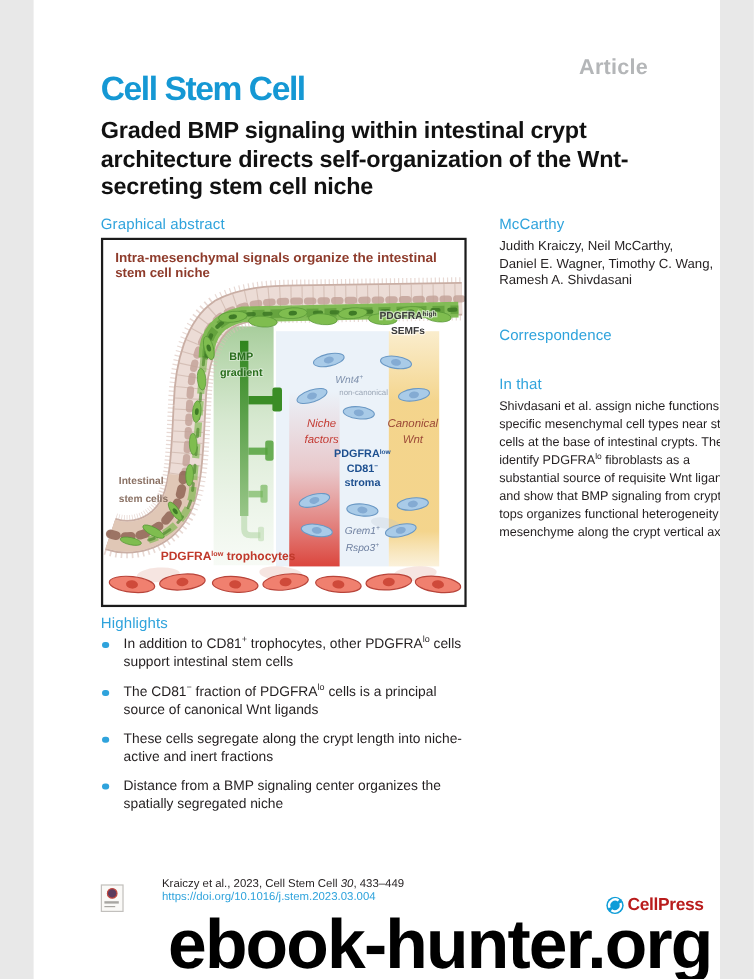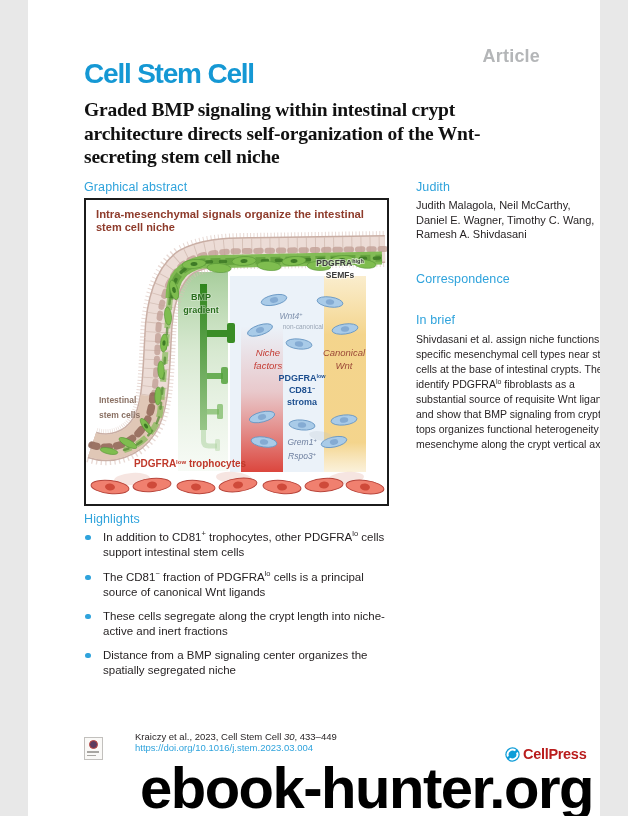--- a/index.html
+++ b/index.html
@@ -5,21 +5,21 @@
   html,body{margin:0;padding:0;background:#e8e8e8;}
   .page{
     position:relative;width:572px;height:816px;background:#ffffff;
     font-family:"Liberation Sans",sans-serif;overflow:hidden;margin:0 auto;
     color:#1a1a1a;
   }
   .abs{position:absolute;}
   
   .journal-logo{left:56px;top:58px;font-size:28px;font-weight:bold;color:#1598d4;letter-spacing:-1.2px;white-space:nowrap;}
   .article-badge{right:60px;top:46px;font-size:18px;font-weight:bold;color:#b4b6b8;letter-spacing:.2px;}
-  .paper-title{left:56px;top:98px;font-size:19.5px;font-weight:bold;line-height:23.5px;color:#111;letter-spacing:-.2px;font-family:Liberation Serif, serif;}
+  .paper-title{left:56px;top:98px;font-size:19.5px;font-weight:bold;line-height:23.5px;color:#111;letter-spacing:-.2px;}
   .paper-title div{white-space:nowrap;}
   
   .sec-h{font-size:12.5px;color:#2fa3dc;letter-spacing:.1px;}
   .ga-h{left:56px;top:180px;}
   .authors-h{left:388px;top:180px;}
   .corr-h{left:388px;top:272px;}
   .brief-h{left:388px;top:313px;}
   .hl-h{left:56px;top:512px;}
   
   .author-lines{left:388px;top:198px;font-size:11px;line-height:14.5px;color:#231f20;}
@@ -309,30 +309,30 @@
     <g>
       <text x="15" y="205" font-size="8.5" font-weight="bold" fill="#8a7164">Intestinal</text>
       <text x="15" y="220" font-size="8.5" font-weight="bold" fill="#8a7164">stem cells</text>
     </g>
 
     <text x="106" y="269" text-anchor="middle" font-size="10" font-weight="bold" fill="#c0392b"><tspan>PDGFRA</tspan><tspan dy="-3.5" font-size="6">low</tspan><tspan dy="3.5"> trophocytes</tspan></text>
 
     <rect x="1" y="1" width="303" height="306" fill="none" stroke="#1b1b1b" stroke-width="2"></rect>
   </svg>
 
-  <div class="abs sec-h authors-h">Judith</div>
+  <div class="abs sec-h authors-h">McCarthy</div>
   <div class="abs author-lines">
-    <div>Judith Malagola, Neil McCarthy,</div>
+    <div>Judith Kraiczy, Neil McCarthy,</div>
     <div>Daniel E. Wagner, Timothy C. Wang,</div>
     <div>Ramesh A. Shivdasani</div>
   </div>
 
   <div class="abs sec-h corr-h">Correspondence</div>
 
-  <div class="abs sec-h brief-h">In brief</div>
+  <div class="abs sec-h brief-h">In that</div>
   <div class="abs brief-text"><span>Shivdasani et al. assign niche functions to specific mesenchymal cell types near stem cells at the base of intestinal crypts. They identify PDGFRA</span><sup>lo</sup><span> fibroblasts as a substantial source of requisite Wnt ligands and show that BMP signaling from crypt tops organizes functional heterogeneity of mesenchyme along the crypt vertical axis.</span></div>
 
   <div class="abs sec-h hl-h">Highlights</div>
 
   <div class="abs hl-item" style="top:530px">
     <span class="hl-dot"></span>
     <span class="hl-text"><span>In addition to CD81</span><sup>+</sup><span> trophocytes, other PDGFRA</span><sup>lo</sup><span> cells support intestinal stem cells</span></span>
   </div>
   <div class="abs hl-item" style="top:570px">
     <span class="hl-dot"></span>

